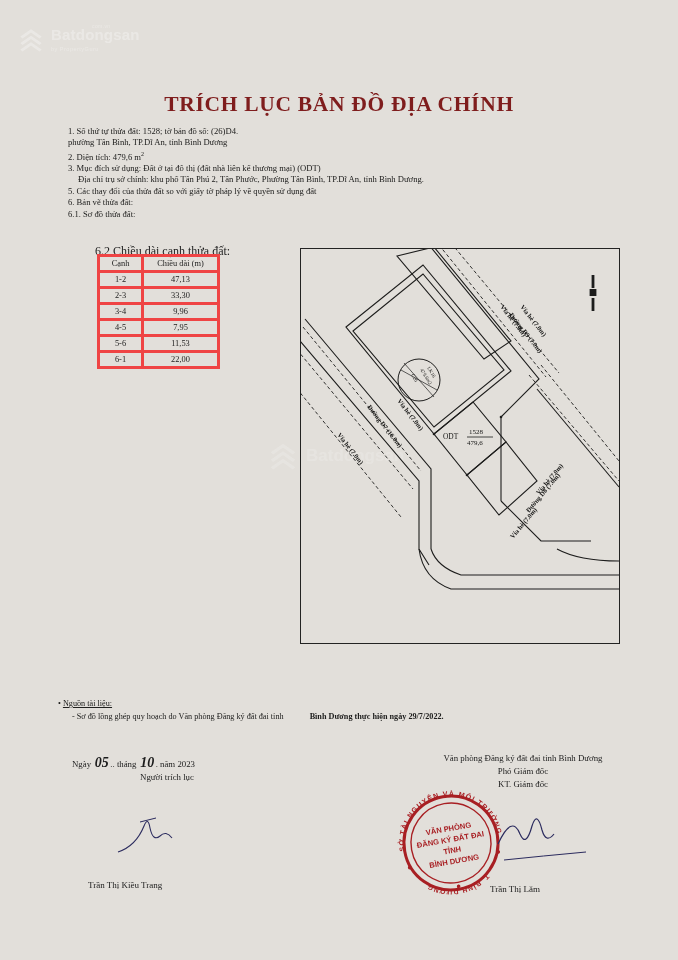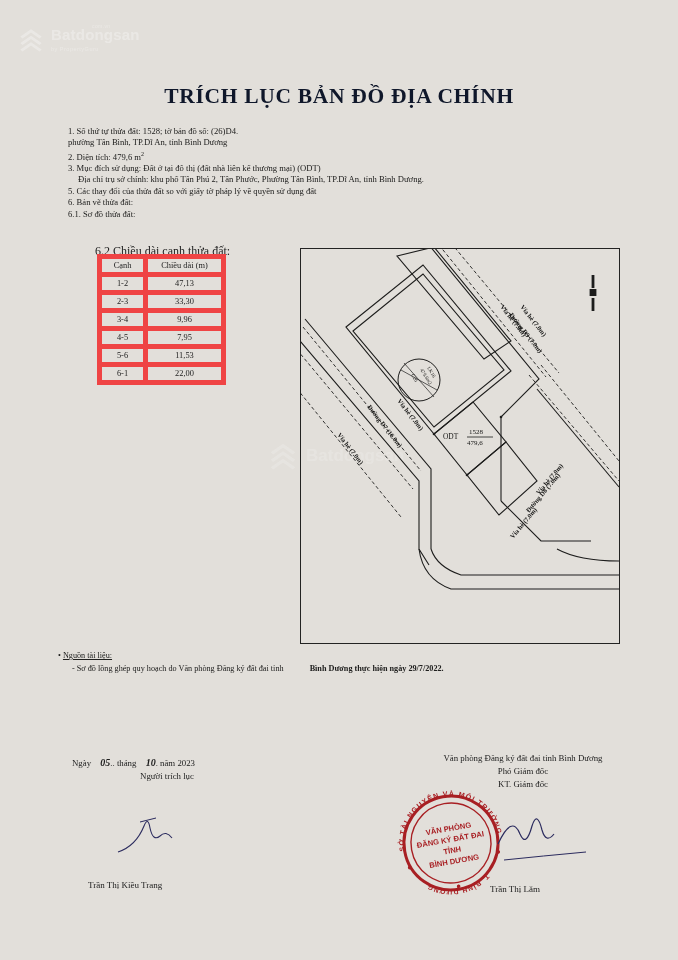--- a/index.html
+++ b/index.html
@@ -20,62 +20,62 @@
                     font-size:5px;color:#ffffff;letter-spacing:.4px;}
 
   
   #wm-center{position:absolute;left:268px;top:440px;display:flex;align-items:center;
              gap:8px;opacity:.16;}
   #wm-center .wm-mark{width:30px;height:30px;}
   #wm-center .wm-txt{font-family:"Liberation Sans",sans-serif;font-size:17px;
                      font-weight:700;color:#ffffff;line-height:1;}
 
   
-  #title{position:absolute;left:0;right:0;top:84px;text-align:center;
-         font-size:21.5px;font-weight:700;letter-spacing:.7px;color:#0f172a;}
+  #title{position:absolute;left:0;right:0;top:92px;text-align:center;
+         font-size:21.5px;font-weight:700;letter-spacing:.7px;color:#7f1d1d;}
 
   
   #info{position:absolute;left:68px;top:126px;width:470px;
         font-size:8.6px;line-height:11.4px;color:#20201f;}
   #info .ln{white-space:nowrap;}
   #info .ind{padding-left:10px;}
   #info sup{font-size:6px;vertical-align:super;}
 
   
   #tbl-cap{position:absolute;left:95px;top:244px;font-size:12px;}
   #tbl{position:absolute;left:97px;top:254px;border-collapse:collapse;
        font-size:8.4px;background:transparent;}
-  #tbl td,#tbl th{border:5px solid #ef4444;padding:1px 2px;text-align:center;
+  #tbl td,#tbl th{border:3px solid #ef4444;padding:1px 2px;text-align:center;
                   font-weight:400;height:11px;}
   #tbl th{font-weight:400;}
   #tbl .c1{width:37px;}
   #tbl .c2{width:69px;}
 
   
   #map{position:absolute;left:300px;top:248px;width:318px;height:394px;
        border:1px solid #232322;background:transparent;overflow:hidden;}
   #map svg{display:block;}
 
   
   #notes{position:absolute;left:58px;top:650px;width:520px;
          font-size:8.2px;line-height:12.6px;color:#20201f;}
-  #notes .b{padding-left:0px;}
+  #notes .b{padding-left:0px;margin-top:48px;}
   #notes .u{text-decoration:underline;}
   #notes .sub{padding-left:14px;}
   #notes .bold{font-weight:700;padding-left:24px;}
 
   
   #sig-left{position:absolute;left:72px;top:756px;width:250px;text-align:left;
             font-size:8.8px;line-height:13px;}
   #sig-left .ctr{text-align:center;width:190px;}
   #sig-right{position:absolute;left:398px;top:752px;width:250px;
              font-size:8.8px;line-height:13px;text-align:center;}
   .hand{font-family:"Liberation Serif",serif;font-style:italic;}
-  .blank{display:inline-block;min-width:17px;text-align:right;font-style:italic;
-         font-weight:700;font-size:10px;}
+  .blank{display:inline-block;min-width:17px;text-align:center;font-style:italic;
+         font-weight:700;font-size:14px;}
 
   #name-left{position:absolute;left:88px;top:880px;font-size:9px;}
   #name-right{position:absolute;left:490px;top:884px;font-size:9px;}
 
   
   #squig-left{position:absolute;left:110px;top:812px;}
   #squig-right{position:absolute;left:492px;top:808px;}
 
   
   #stamp{position:absolute;left:392px;top:790px;width:118px;height:106px;}

